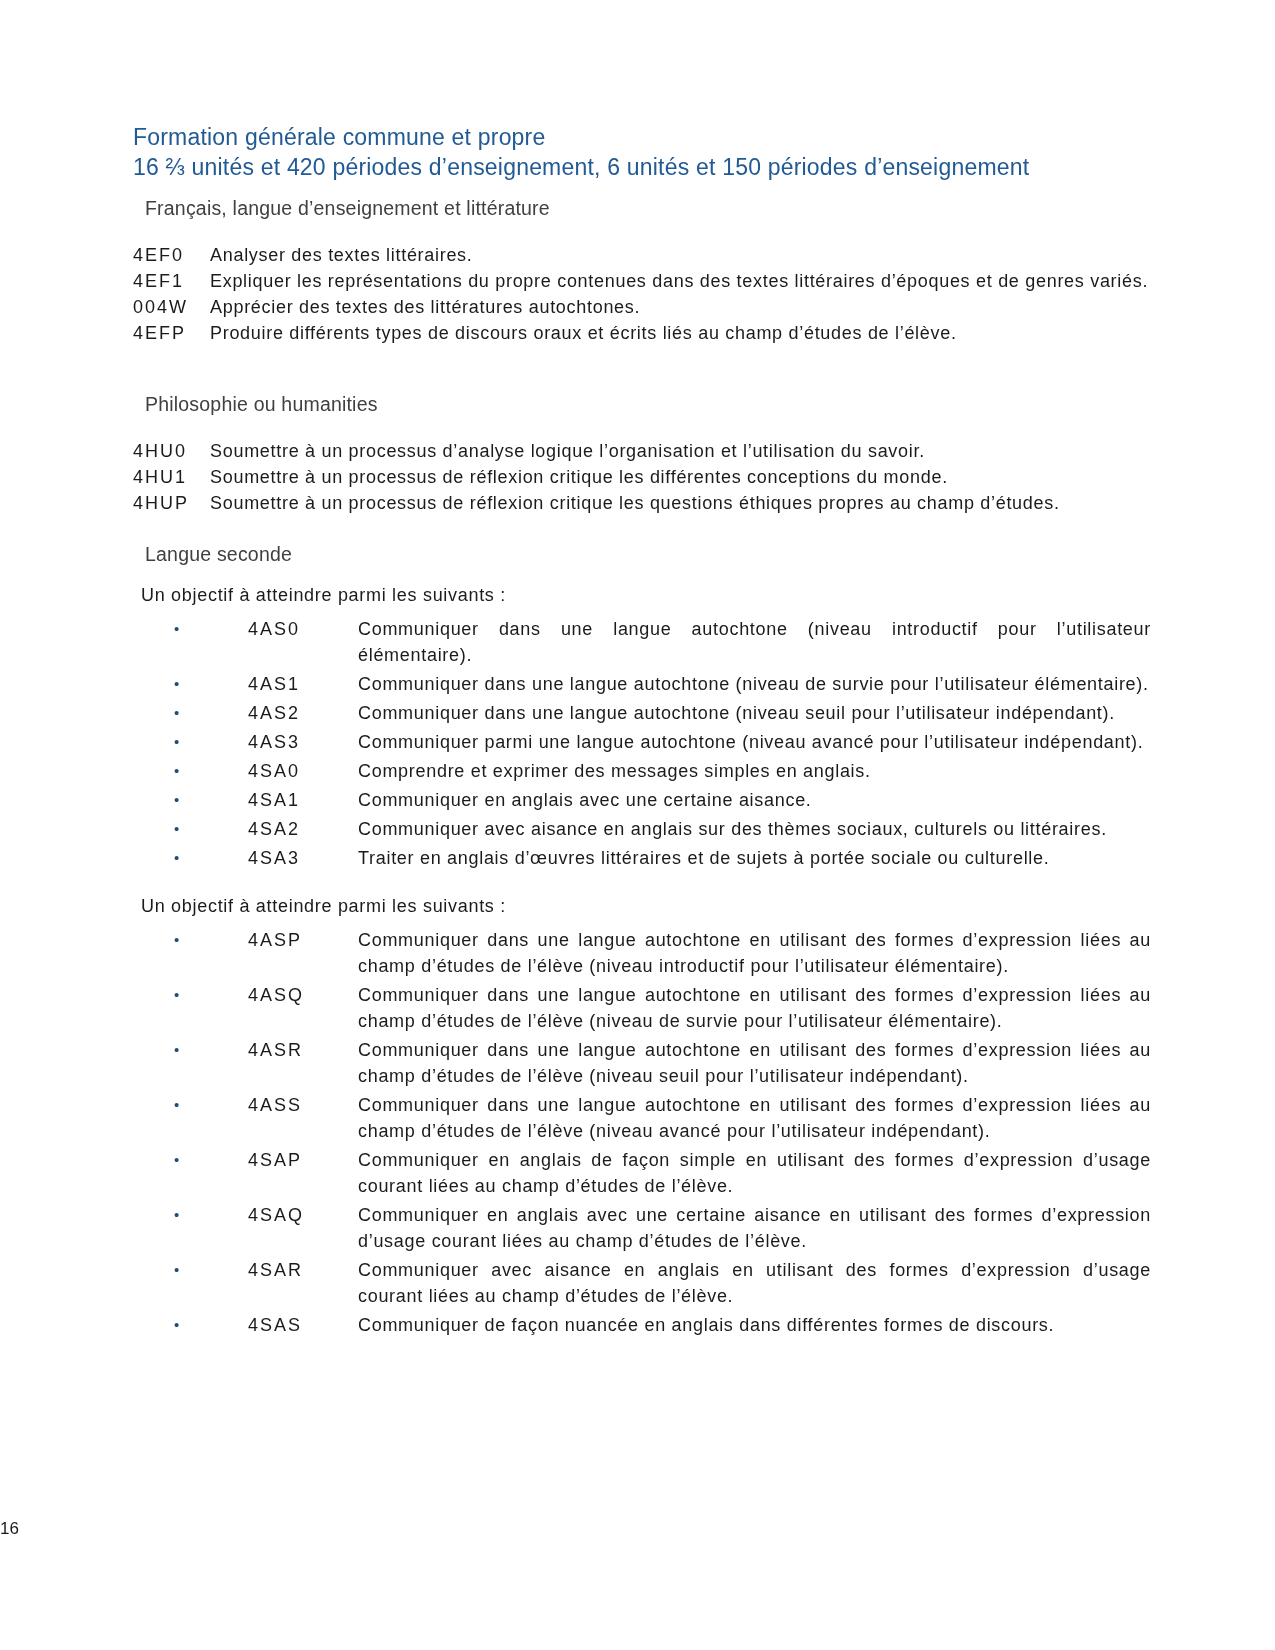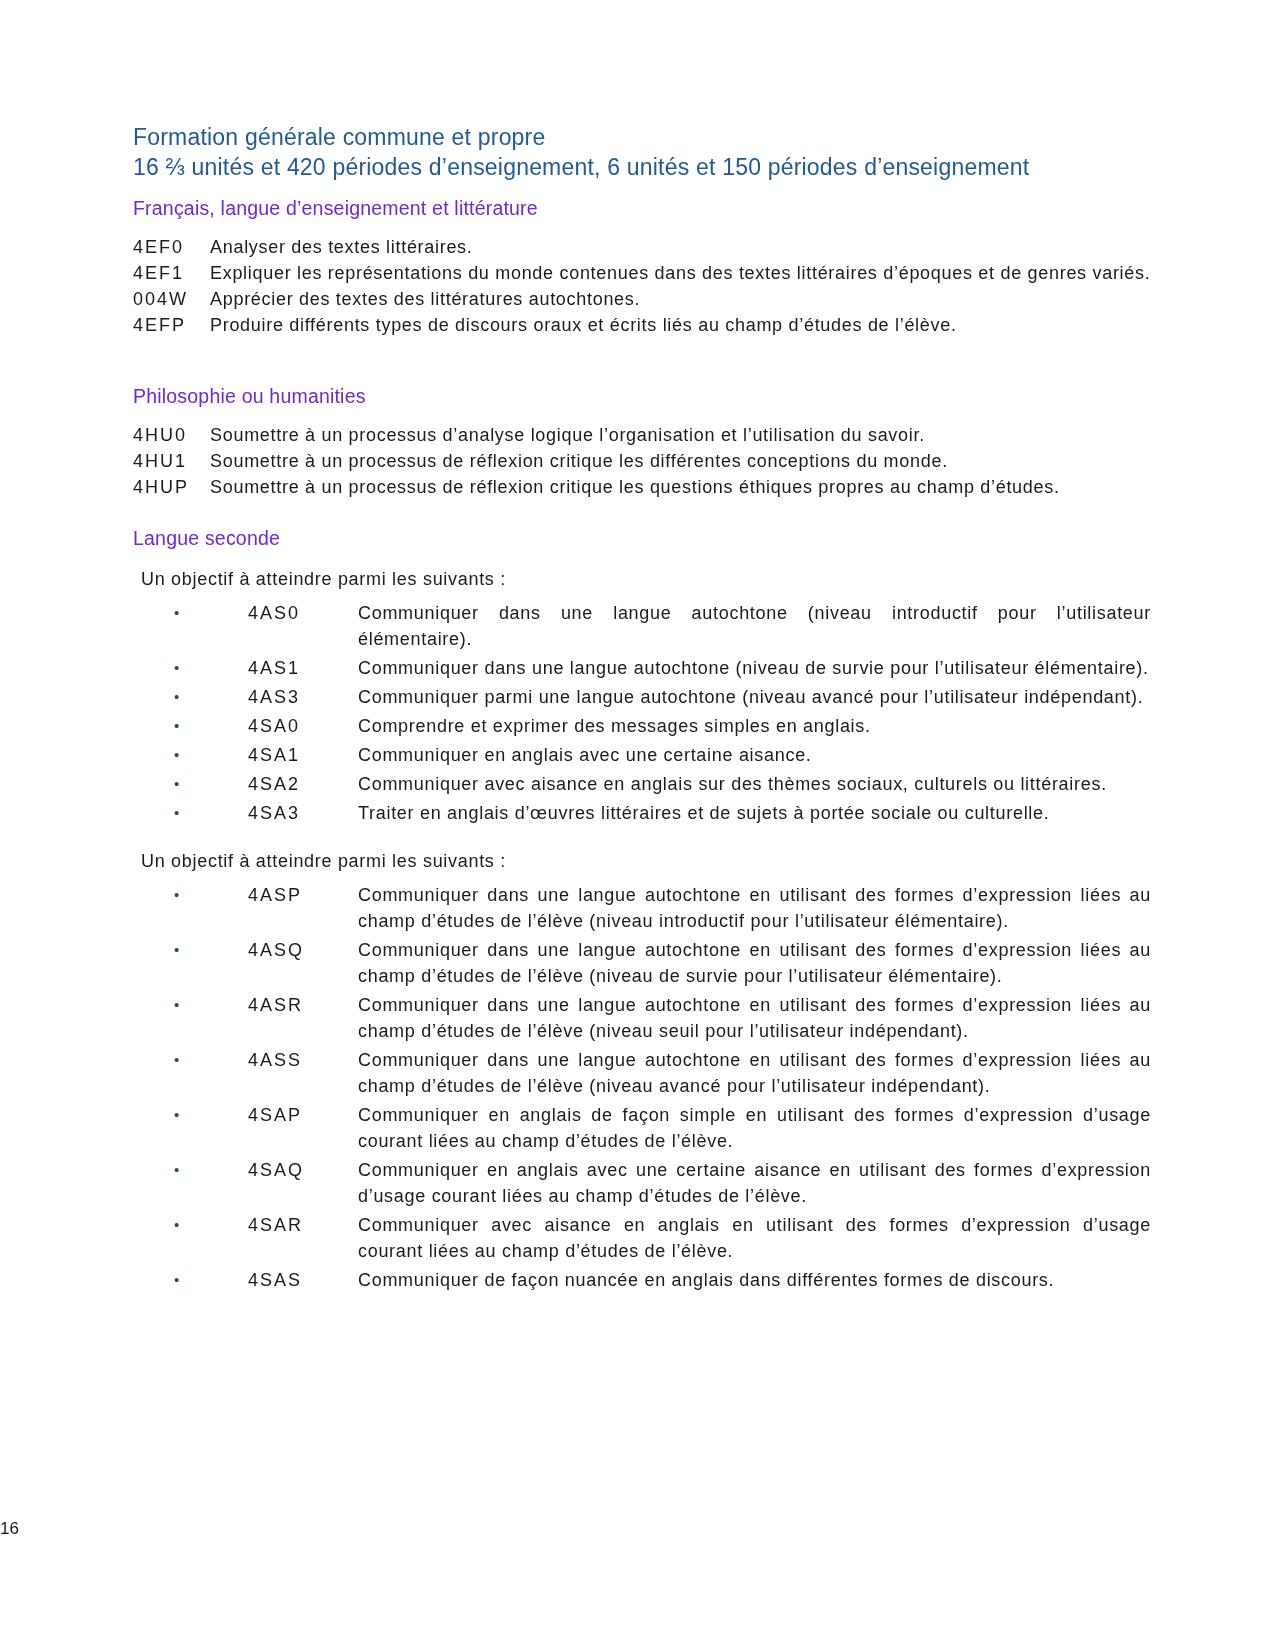--- a/index.html
+++ b/index.html
@@ -23,37 +23,37 @@
     line-height:30px;
     color:#215a94;
     letter-spacing:0.2px;
     white-space:nowrap;
   }
   
   .h2 {
     font-size:19.5px;
     line-height:24px;
     font-weight:400;
-    color:#6d28d9;
-    margin:0;
+    color:#404040;
+    margin:12px;
     letter-spacing:0.2px;
   }
   .h2.first   { margin-top:14px; }
   .h2.philo   { margin-top:46px; }
   .h2.langue  { margin-top:26px; }
 
   
   .body-txt {
     font-size:18px;
     line-height:26px;
     letter-spacing:0.7px;
   }
 
   
-  .codelist { margin-top:14px; }
+  .codelist { margin-top:22px; }
   .codelist .row { display:flex; }
   .codelist .code {
     flex:0 0 77px;
     letter-spacing:2px;
   }
   .codelist .txt {
     flex:1;
     text-align:justify;
   }
 
@@ -105,21 +105,21 @@
     </div>
 
     <h2 class="h2 first">Français, langue d’enseignement et littérature</h2>
     <div class="codelist body-txt">
       <div class="row">
         <span class="code">4EF0</span>
         <span class="txt">Analyser des textes littéraires.</span>
       </div>
       <div class="row">
         <span class="code">4EF1</span>
-        <span class="txt">Expliquer les représentations du monde contenues dans des textes littéraires d’époques et de genres variés.</span>
+        <span class="txt">Expliquer les représentations du propre contenues dans des textes littéraires d’époques et de genres variés.</span>
       </div>
       <div class="row">
         <span class="code">004W</span>
         <span class="txt">Apprécier des textes des littératures autochtones.</span>
       </div>
       <div class="row">
         <span class="code">4EFP</span>
         <span class="txt">Produire différents types de discours oraux et écrits liés au champ d’études de l’élève.</span>
       </div>
     </div>
@@ -149,20 +149,25 @@
         <span class="code">4AS0</span>
         <span class="txt">Communiquer dans une langue autochtone (niveau introductif pour l’utilisateur élémentaire).</span>
       </div>
       <div class="row">
         <span class="dot"></span>
         <span class="code">4AS1</span>
         <span class="txt">Communiquer dans une langue autochtone (niveau de survie pour l’utilisateur élémentaire).</span>
       </div>
       <div class="row">
         <span class="dot"></span>
+        <span class="code">4AS2</span>
+        <span class="txt">Communiquer dans une langue autochtone (niveau seuil pour l’utilisateur indépendant).</span>
+      </div>
+      <div class="row">
+        <span class="dot"></span>
         <span class="code">4AS3</span>
         <span class="txt">Communiquer parmi une langue autochtone (niveau avancé pour l’utilisateur indépendant).</span>
       </div>
       <div class="row">
         <span class="dot"></span>
         <span class="code">4SA0</span>
         <span class="txt">Comprendre et exprimer des messages simples en anglais.</span>
       </div>
       <div class="row">
         <span class="dot"></span>

